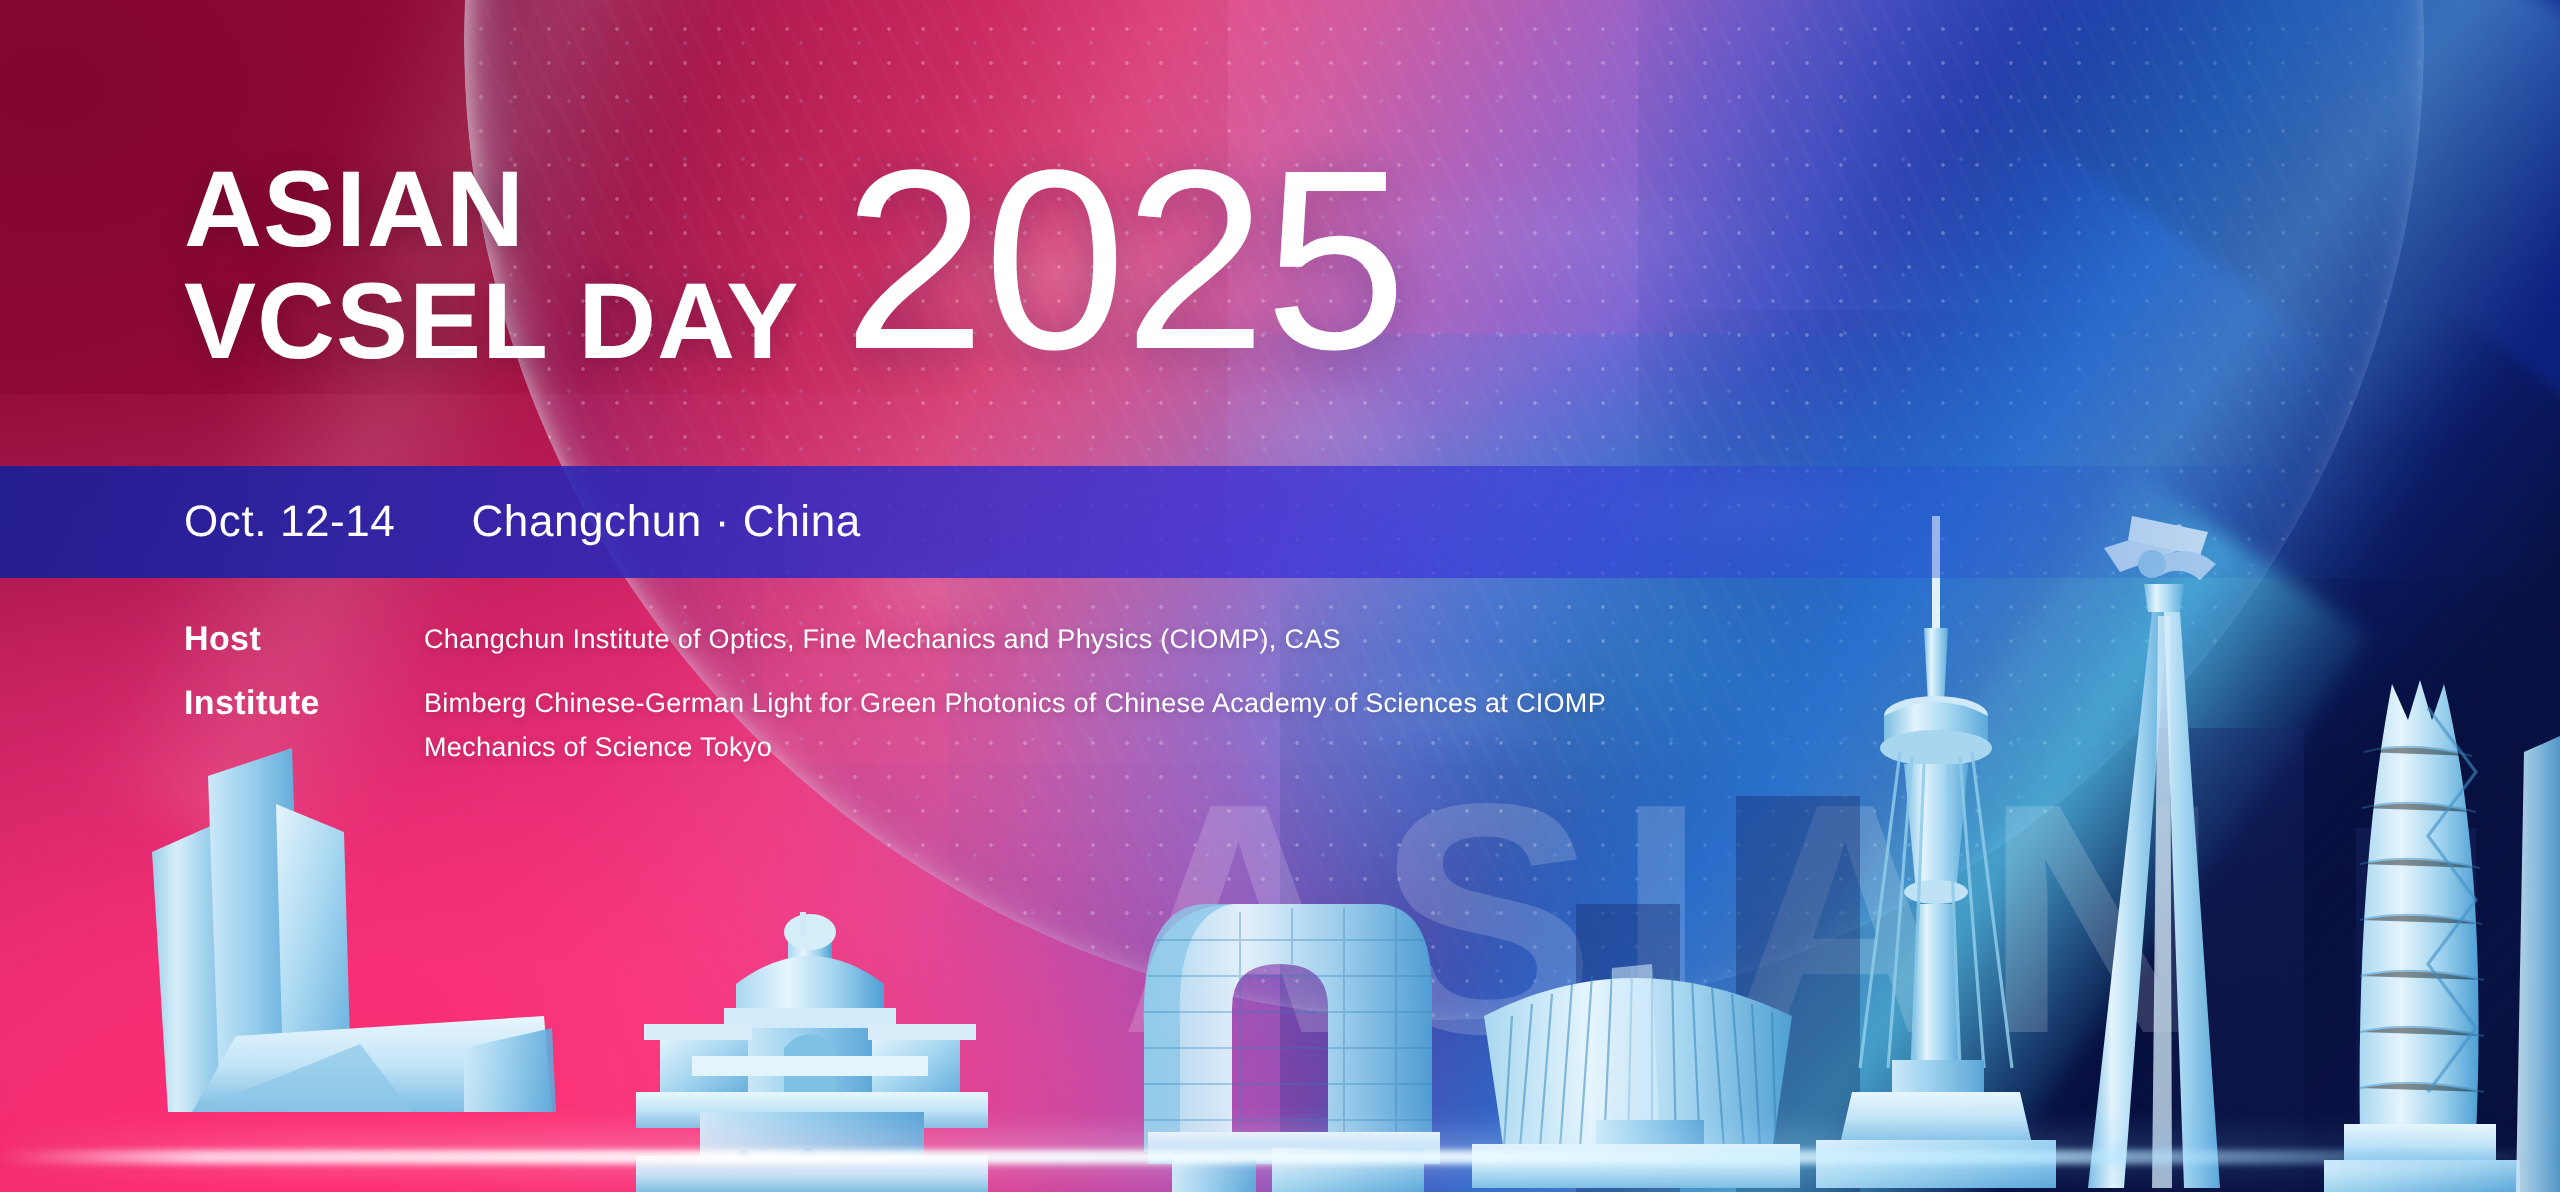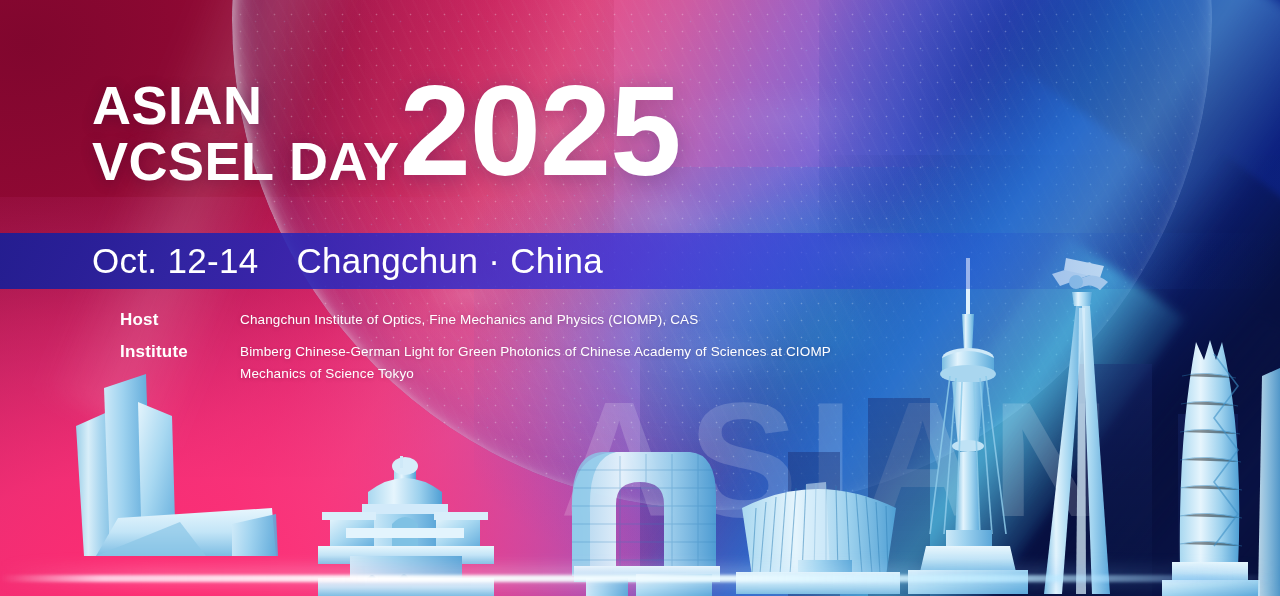--- a/index.html
+++ b/index.html
@@ -328,23 +328,24 @@
   .hl-line {
     font-size: 54px;
     font-weight: 700;
     letter-spacing: 0.5px;
     line-height: 1.03;
     white-space: nowrap;
     text-shadow: 0 2px 14px rgba(40,0,40,0.30);
   }
   .hl-year {
     font-size: 128px;
-    font-weight: 700;
+    font-weight: 400;
     line-height: 0.96;
     letter-spacing: -1px;
+    margin-left: 22px;
     margin-top: 2px;
     text-shadow: 0 3px 20px rgba(30,20,80,0.28);
   }
 
   
   .date-band {
     position: absolute;
     left: 0;
     top: 233px;
     width: 1280px;
@@ -364,33 +365,32 @@
     position: absolute;
     left: 92px;
     top: 0;
     height: 56px;
     display: flex;
     align-items: center;
     gap: 38px;
     color: #fff;
   }
   .date-text, .place-text {
-    font-size: 35px;
+    font-size: 22px;
     font-weight: 400;
     letter-spacing: 0.3px;
     white-space: nowrap;
   }
 
   
   .credits {
     position: absolute;
     left: 92px;
     top: 308px;
     color: #fff;
-    margin-left: 28px;
   }
   .credit-row {
     display: flex;
     align-items: flex-start;
   }
   .credit-row + .credit-row { margin-top: 8px; }
   .credit-label {
     width: 120px;
     flex: 0 0 120px;
     font-size: 17px;

